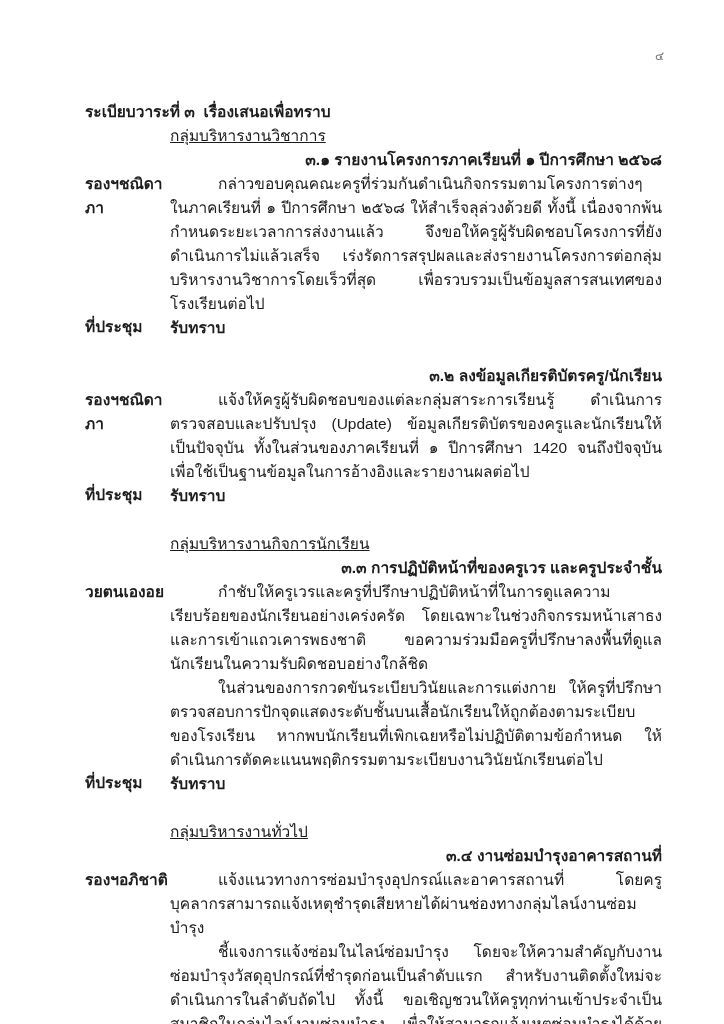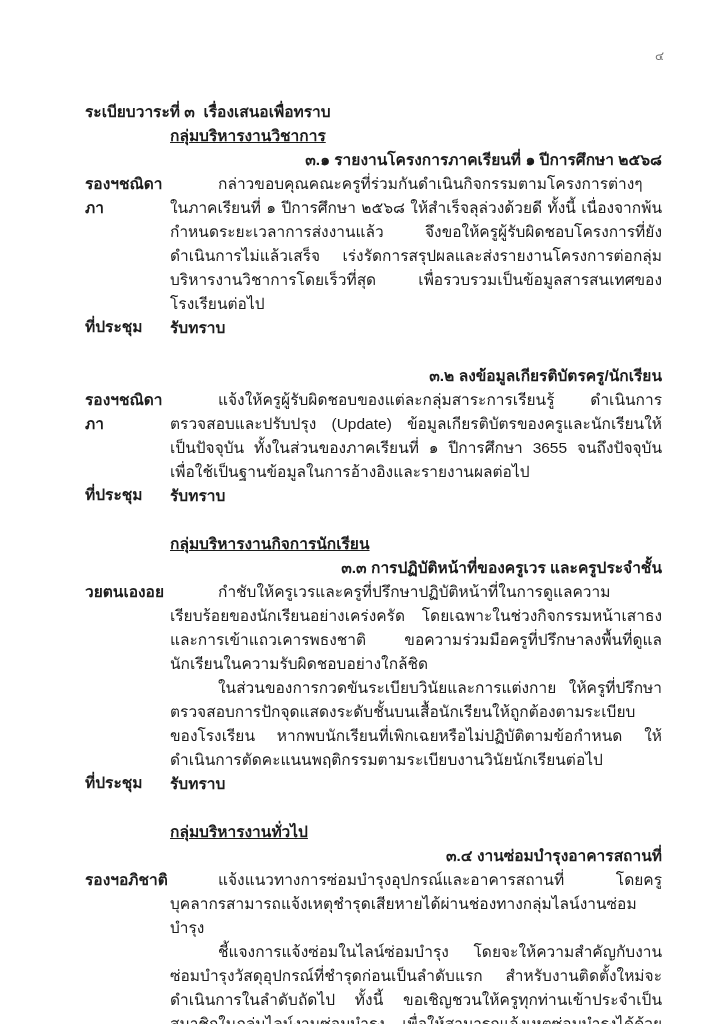--- a/index.html
+++ b/index.html
@@ -40,21 +40,21 @@
   .col-label {
     flex: 0 0 85px;
     width: 85px;
     font-weight: bold;
   }
   .col-content {
     flex: 1 1 auto;
     min-width: 0;
   }
   .group-heading {
-    font-weight: bold;
+    font-weight: normal;
     text-decoration: underline;
     margin: 0;
     font-size: 15.5px;
   }
   .item-title {
     font-weight: bold;
     margin: 0;
     font-size: 15.5px;
     text-align: right;
   }
@@ -109,21 +109,21 @@
   <section class="agenda-item">
     <div class="row">
       <div class="col-label"></div>
       <div class="col-content">
         <h4 class="item-title">๓.๒ ลงข้อมูลเกียรติบัตรครู/นักเรียน</h4>
       </div>
     </div>
     <div class="row">
       <div class="col-label">รองฯชณิดาภา</div>
       <div class="col-content">
-        <p class="para">แจ้งให้ครูผู้รับผิดชอบของแต่ละกลุ่มสาระการเรียนรู้ ดำเนินการตรวจสอบและปรับปรุง (Update) ข้อมูลเกียรติบัตรของครูและนักเรียนให้เป็นปัจจุบัน ทั้งในส่วนของภาคเรียนที่ ๑ ปีการศึกษา 3655 จนถึงปัจจุบัน เพื่อใช้เป็นฐานข้อมูลในการอ้างอิงและรายงานผลต่อไป</p>
+        <p class="para">แจ้งให้ครูผู้รับผิดชอบของแต่ละกลุ่มสาระการเรียนรู้ ดำเนินการตรวจสอบและปรับปรุง (Update) ข้อมูลเกียรติบัตรของครูและนักเรียนให้เป็นปัจจุบัน ทั้งในส่วนของภาคเรียนที่ ๑ ปีการศึกษา 1420 จนถึงปัจจุบัน เพื่อใช้เป็นฐานข้อมูลในการอ้างอิงและรายงานผลต่อไป</p>
       </div>
     </div>
     <div class="row resolution-row">
       <div class="col-label">ที่ประชุม</div>
       <div class="col-content resolution-value">รับทราบ</div>
     </div>
   </section>
 
   <section class="agenda-item">
     <div class="row">

